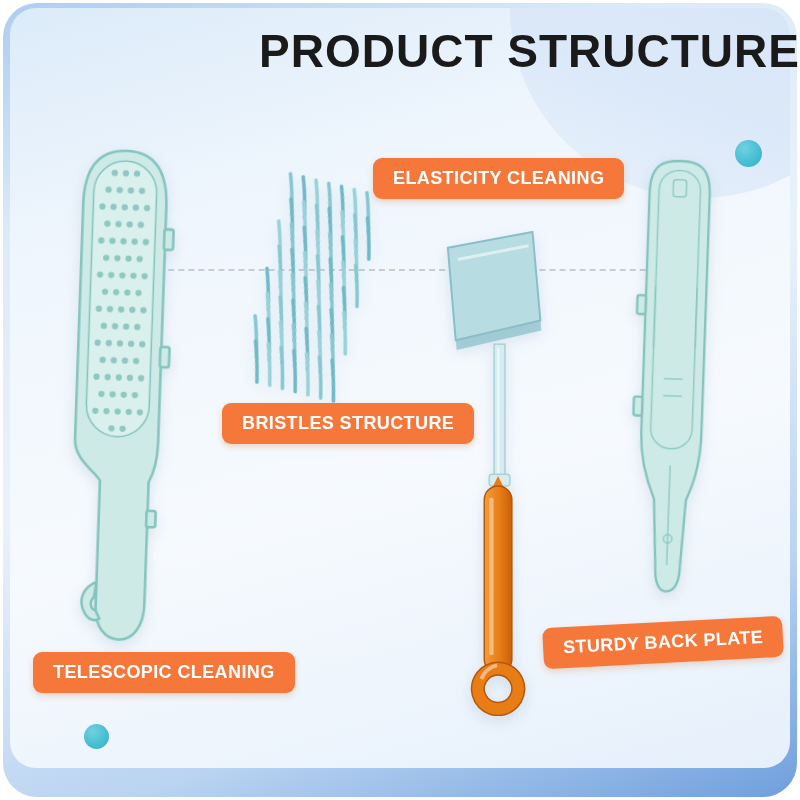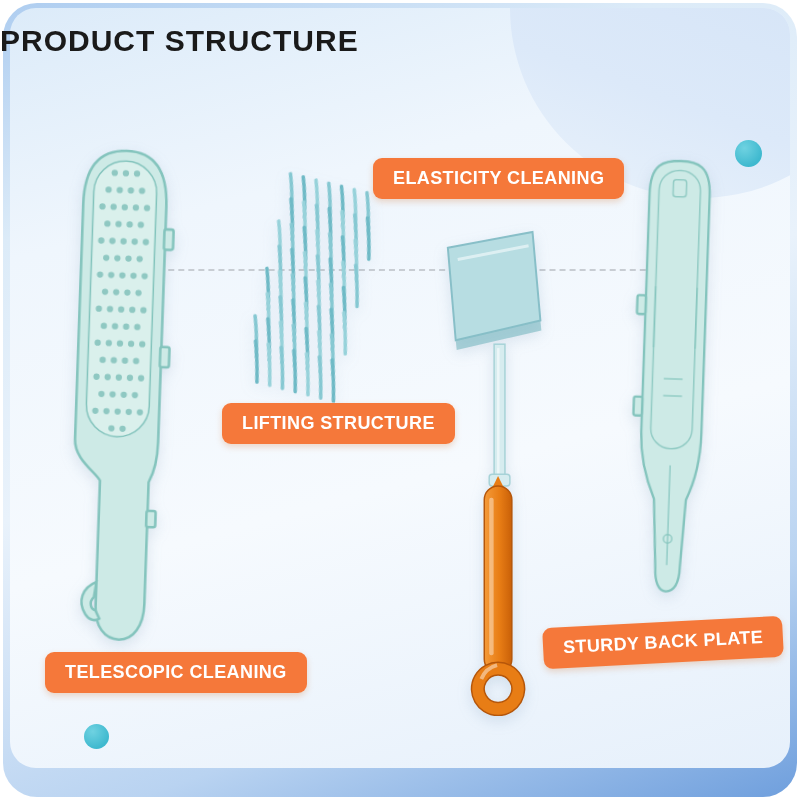--- a/index.html
+++ b/index.html
@@ -22,22 +22,22 @@
     background:linear-gradient(200deg,#cfe0f5 0%,#dce9f9 70%,#e9f2fb 100%);
     z-index:1;
   }
   .accent-dot{
     position:absolute;border-radius:50%;z-index:2;
     background:radial-gradient(circle at 35% 30%, #6fd2e1, var(--accent_dot) 70%);
   }
   .accent-dot.tr{left:735px;top:140px;width:27px;height:27px;}
   .accent-dot.bl{left:84px;top:724px;width:25px;height:25px;}
   .title{
-    position:absolute;top:24px;left:0;width:800px;text-align:left;z-index:5;
-    font-size:30px;font-weight:800;letter-spacing:1px;color:var(--title_text);
+    position:absolute;top:24px;left:0;width:800px;text-align:right;z-index:5;
+    font-size:46px;font-weight:800;letter-spacing:1px;color:var(--title_text);
   }
   .dashed-line{
     position:absolute;left:88px;top:269px;width:618px;height:0;z-index:2;
     border-top:2px dashed var(--dashed_line);
   }
   .part{position:absolute;z-index:3;}
   .part svg{display:block;filter:drop-shadow(0 5px 7px rgba(90,130,160,0.18));}
   .part-brush{left:60px;top:145px;transform:rotate(2deg);}
   .part-bristles{left:248px;top:158px;transform:rotate(8deg);}
   .part-blade{left:438px;top:228px;}
@@ -50,21 +50,21 @@
   .rod{fill:var(--rod_fill);stroke:var(--rod_stroke);stroke-width:1.5;}
   .pill{
     position:absolute;z-index:6;white-space:nowrap;
     background:var(--label_bg);color:var(--label_text);
     font-size:18px;font-weight:bold;letter-spacing:.4px;
     padding:10px 20px;border-radius:9px;
     box-shadow:0 3px 6px rgba(210,110,40,0.25);
   }
   .pill-elasticity{left:373px;top:158px;}
   .pill-lifting{left:222px;top:403px;}
-  .pill-telescopic{left:33px;top:652px;margin-left:12px;}
+  .pill-telescopic{left:33px;top:652px;}
   .pill-sturdy{left:543px;top:622px;transform:rotate(-3deg);}
 </style>
 </head>
 <body>
 
 <div class="frame"></div>
 <div class="card">
   <div class="big-circle"></div>
 </div>
 <div class="accent-dot tr"></div>
@@ -247,15 +247,15 @@
     <rect class="detail" x="26" y="16" width="44" height="296" rx="21"></rect>
     <rect class="detail" x="41" y="26" width="14" height="18" rx="3"></rect>
     <path class="detail" d="M26,140 L26,205 M70,140 L70,205 M38,238 L58,238 M38,256 L58,256 M48,330 L48,436"></path>
     <circle class="detail" cx="48" cy="408" r="4.5"></circle>
     <rect class="mint" x="7" y="150" width="9" height="20" rx="2" stroke-width="1.5"></rect>
     <rect class="mint" x="7" y="258" width="9" height="20" rx="2" stroke-width="1.5"></rect>
   </svg>
 </div>
 
 <div class="pill pill-elasticity">ELASTICITY CLEANING</div>
-<div class="pill pill-lifting">LIFTING STRUCTURE</div>
+<div class="pill pill-lifting">BRISTLES STRUCTURE</div>
 <div class="pill pill-telescopic">TELESCOPIC CLEANING</div>
 <div class="pill pill-sturdy">STURDY BACK PLATE</div>
 
 </body></html>

